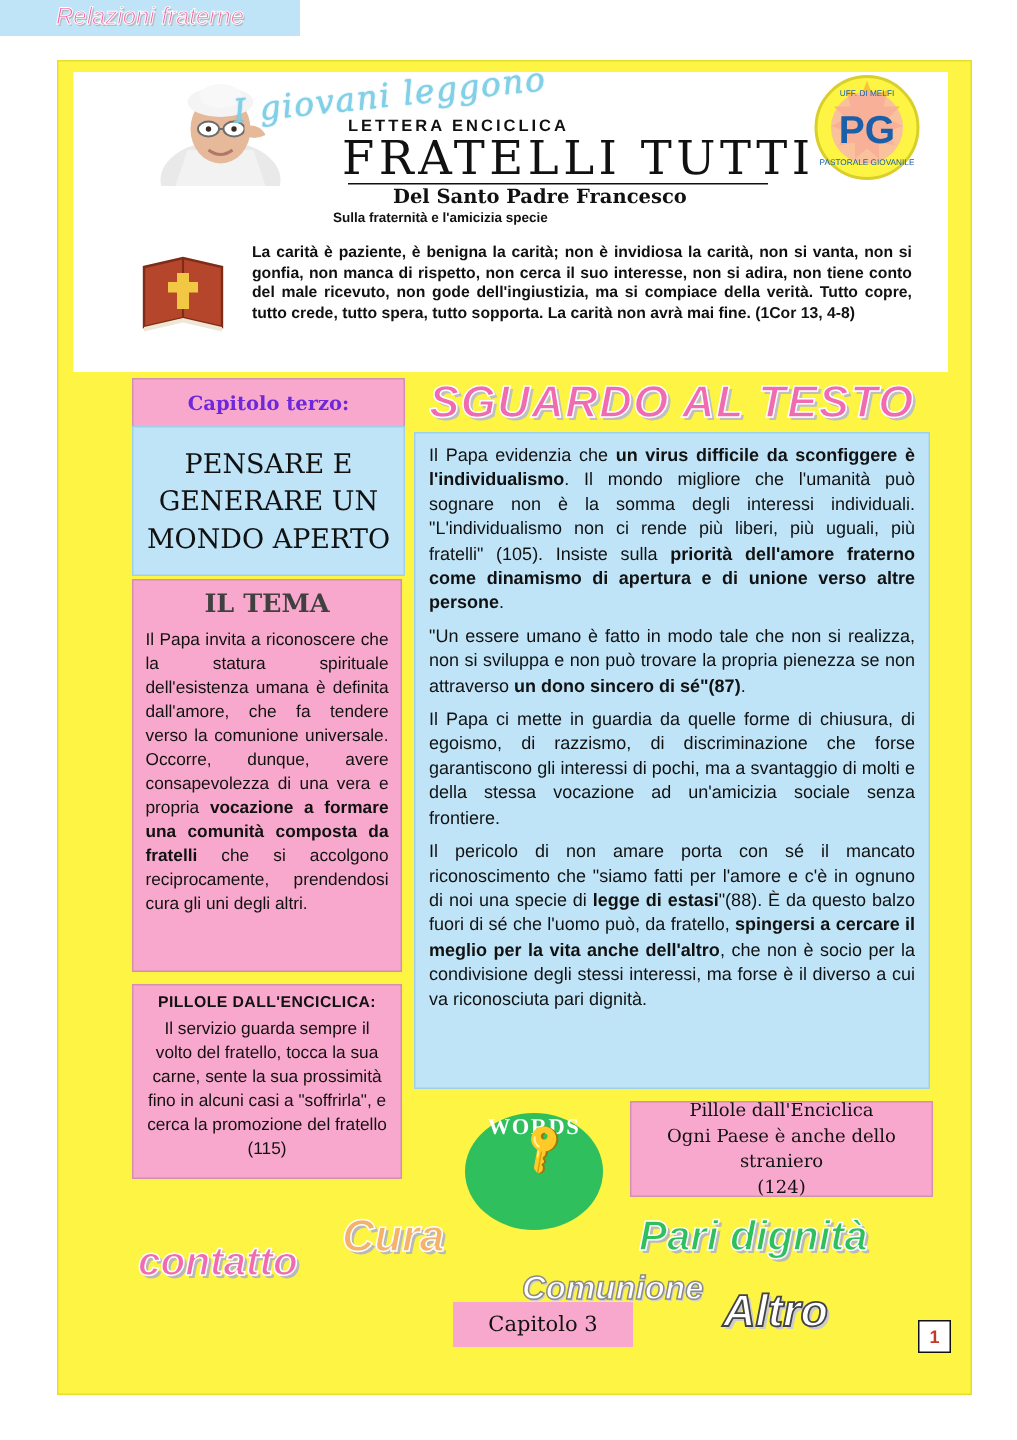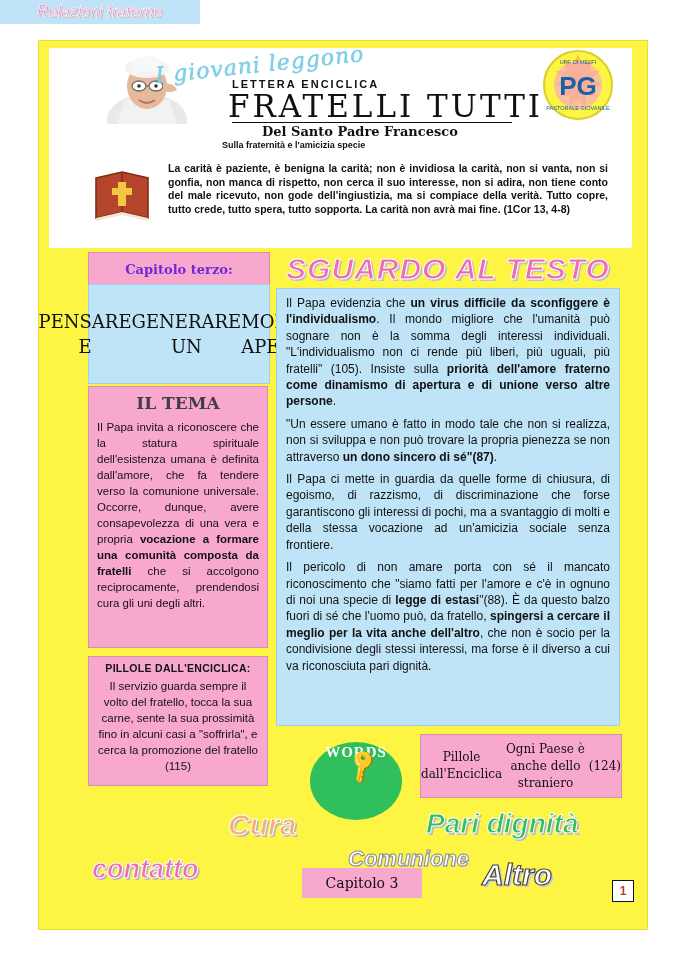--- a/index.html
+++ b/index.html
@@ -86,21 +86,21 @@
   .chap-head{
     position:absolute;left:88px;top:252px;width:180px;height:32px;
     background:#f9a8cd;border:1px solid #d68fb0;
     display:flex;align-items:center;justify-content:center;
     font-family:"DejaVu Serif", serif;
     font-size:13px;font-weight:bold;color:#6d28d9;
   }
   .chap-title{
     position:absolute;left:88px;top:284px;width:180px;height:98px;
     background:#bfe4f8;border:1px solid #9fd0ea;
-    display:flex;flex-direction:row;align-items:center;justify-content:center;
+    display:flex;flex-direction:column;align-items:center;justify-content:center;
     font-family:"DejaVu Serif", serif;
     font-size:18px;line-height:25px;color:#111;text-align:center;
   }
   .tema-box{
     position:absolute;left:88px;top:386px;width:180px;height:262px;
     background:#f9a8cd;border:1px solid #d68fb0;
     padding:4px 8px;box-sizing:border-box;
   }
   .tema-title{
     text-align:center;color:#404040;font-size:17px;font-weight:bold;
@@ -140,21 +140,21 @@
     position:absolute;left:276px;top:288px;width:344px;height:438px;
     background:#bfe4f8;border:1px solid #9fd0ea;
     padding:6px 9px;box-sizing:border-box;
     font-size:12px;line-height:16.4px;color:#111;text-align:justify;
   }
   .text-box p{margin:0 0 6px 0;}
   .text-box b{font-weight:bold;}
   .pillole2{
     position:absolute;left:420px;top:734px;width:200px;height:62px;
     background:#f9a8cd;border:1px solid #d68fb0;
-    display:flex;flex-direction:row;align-items:center;justify-content:center;
+    display:flex;flex-direction:column;align-items:center;justify-content:center;
     font-family:"DejaVu Serif", serif;
     font-size:12px;line-height:17px;color:#111;text-align:center;
   }
   
   .words-circle{
     position:absolute;left:312px;top:744px;width:88px;height:74px;
     background:#2fbf5d;border-radius:50%;
     display:flex;justify-content:center;
     box-shadow:0 0 0 2px #2fbf5d;
   }
@@ -167,21 +167,20 @@
     position:absolute;left:348px;top:752px;
     color:#ffffff;font-size:24px;
     transform:rotate(-35deg);
   }
   
   .wc{position:absolute;font-weight:bold;white-space:nowrap;}
   .wc-contatto{
     left:92px;top:826px;font-size:27px;font-style:italic;
     color:#f06bb0;-webkit-text-stroke:1px #ffffff;
     text-shadow:2px 2px 0 #b9b9b9;
-    margin-top:28px;
   }
   .wc-cura{
     left:228px;top:808px;font-size:30px;font-style:italic;
     color:#f6b26b;-webkit-text-stroke:1px #ffffff;
     text-shadow:2px 2px 0 #b9b9b9;
   }
   .wc-pari{
     left:426px;top:808px;font-size:28px;font-style:italic;
     color:#2fbf5d;-webkit-text-stroke:1px #ffffff;
     text-shadow:2px 2px 0 #b9b9b9;

